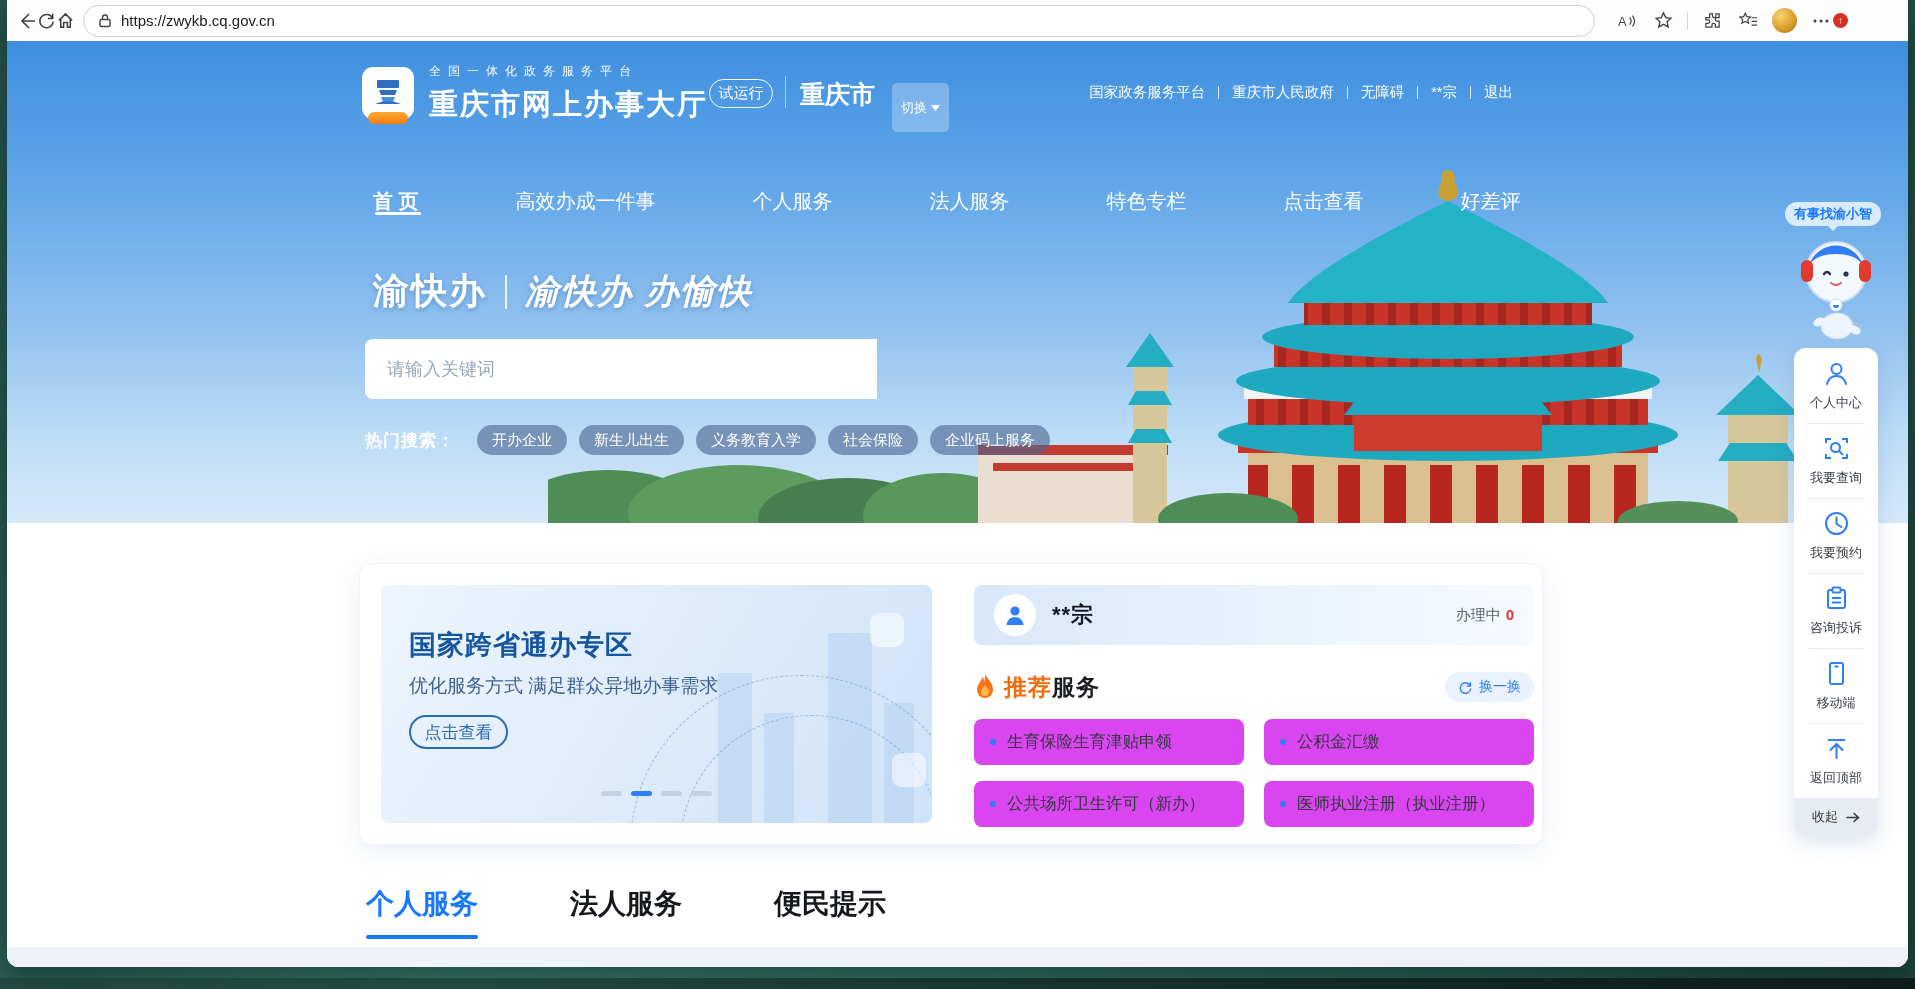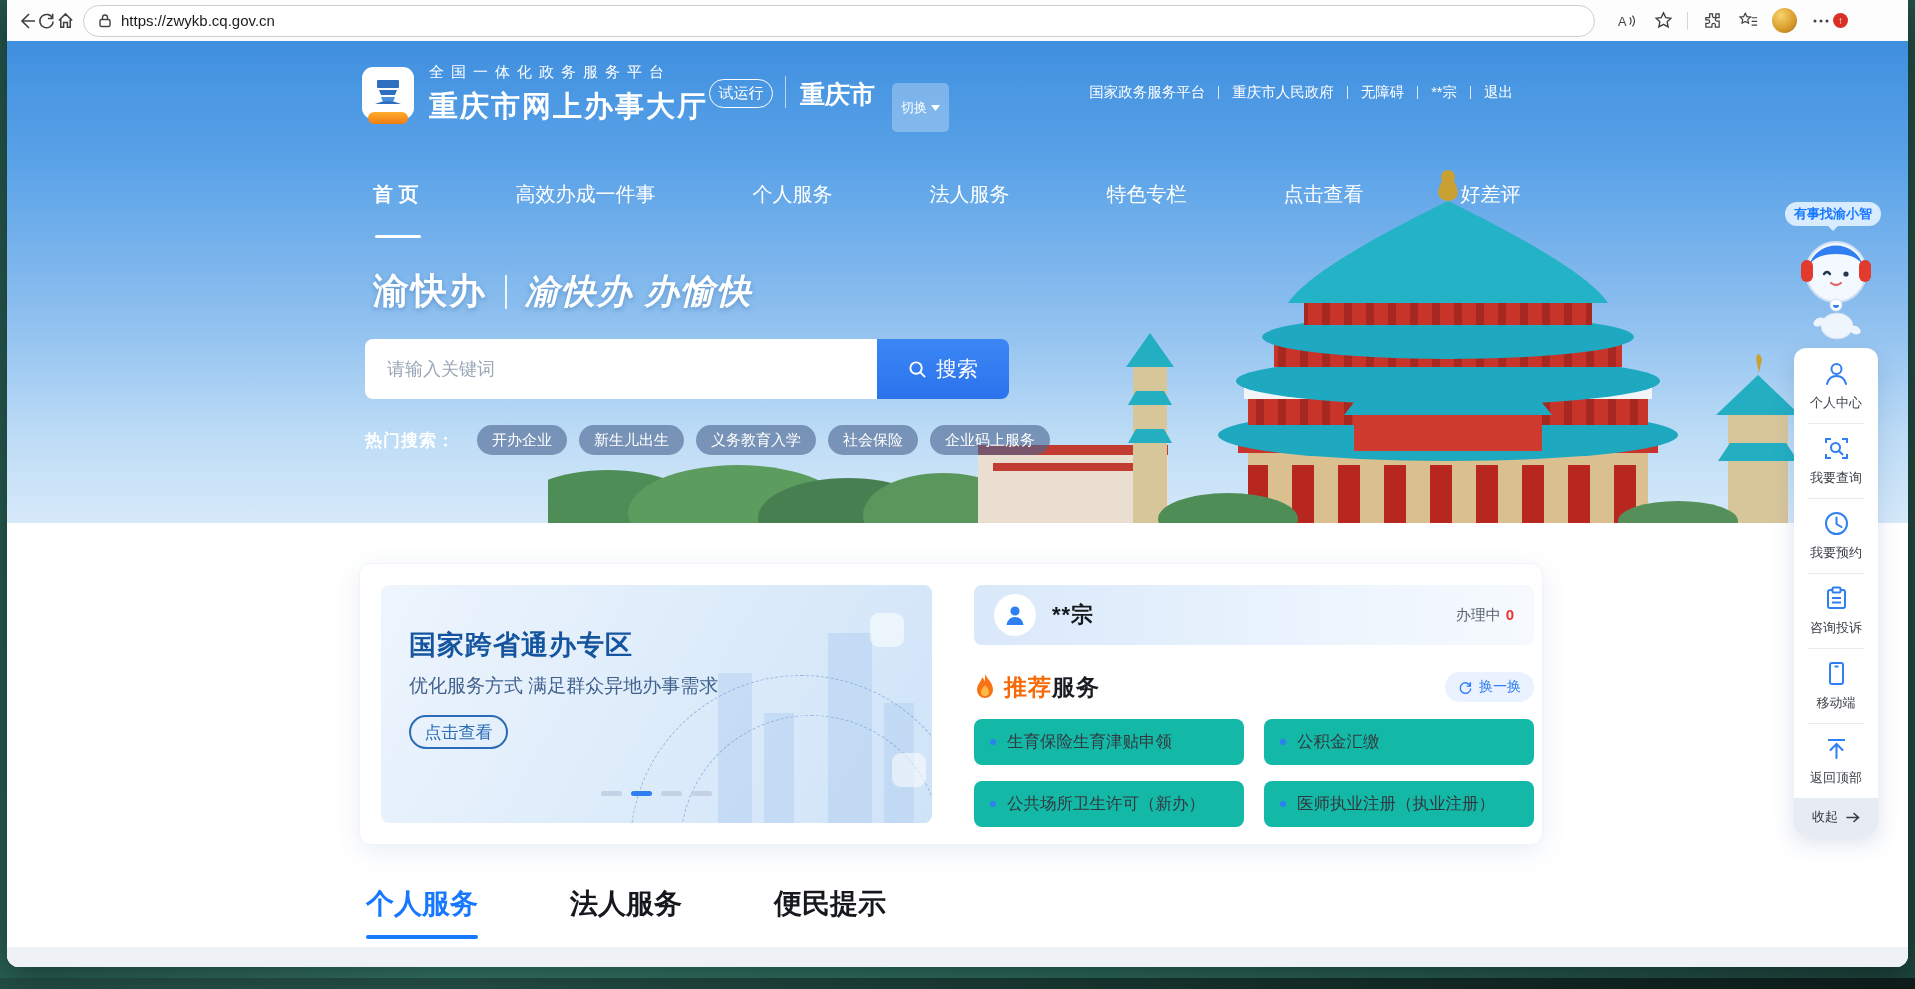--- a/index.html
+++ b/index.html
@@ -27,34 +27,34 @@
   .hero{position:absolute;top:41px;left:0;right:0;height:482px;overflow:hidden;
     background:linear-gradient(180deg,#3f8fdf 0%,#5ba3e8 26%,#8fc0ef 58%,#bddcf6 82%,#d6e9f9 100%);}
   .scene{position:absolute;right:0;bottom:0;}
   
   .hd{position:absolute;left:0;top:0;right:0;height:100px;}
   .logo{position:absolute;left:355px;top:26px;width:52px;height:52px;background:#fff;border-radius:11px;
     display:flex;align-items:center;justify-content:center;}
   .logo-ribbon{position:absolute;left:50%;transform:translateX(-50%);bottom:-5px;width:40px;height:12px;
     background:linear-gradient(180deg,#ffab2e,#f07d12);border-radius:6px;}
   .hd-titles{position:absolute;left:422px;top:22px;color:#fff;}
-  .hd-small{font-size:15px;letter-spacing:7px;margin-bottom:5px;}
+  .hd-small{font-size:12px;letter-spacing:7px;margin-bottom:5px;}
   .hd-big{font-size:29px;font-weight:bold;letter-spacing:2px;}
   .trial{position:absolute;left:702px;top:38px;width:62px;height:27px;border:1.5px solid #fff;border-radius:15px;
     color:#fff;font-size:15px;display:flex;align-items:center;justify-content:center;}
   .hd-div{position:absolute;left:778px;top:35px;width:1px;height:32px;background:rgba(255,255,255,.6);}
   .city{position:absolute;left:793px;top:37px;color:#fff;font-size:25px;font-weight:bold;}
   .switch{position:absolute;left:885px;top:42px;height:23px;padding:13px 9px;border-radius:5px;
     background:rgba(255,255,255,.28);color:#fff;font-size:13px;display:flex;align-items:center;gap:4px;}
   .top-links{position:absolute;right:382px;top:42px;display:flex;align-items:center;color:#fff;font-size:14.5px;}
   .top-links .lk{padding:0 13px;cursor:pointer;white-space:nowrap;}
   .top-links .sp{width:1px;height:13px;background:rgba(255,255,255,.8);}
   
   .nav{position:absolute;left:366px;top:140px;display:flex;gap:97px;color:#fff;font-size:20px;}
-  .nav-item{position:relative;cursor:pointer;white-space:nowrap;padding-bottom:30px;}
+  .nav-item{position:relative;cursor:pointer;white-space:nowrap;padding-bottom:0;margin-top:7px;}
   .nav-item.active{font-weight:bold;}
   .nav-item.active::after{content:"";position:absolute;left:2px;bottom:0;width:46px;height:3px;background:#fff;border-radius:2px;}
   
   .brand-row{position:absolute;left:366px;top:226px;display:flex;align-items:center;color:#fff;
     text-shadow:0 2px 5px rgba(30,80,140,.35);}
   .brand{font-size:36px;font-weight:bold;letter-spacing:2px;}
   .brand-div{width:2px;height:34px;background:rgba(255,255,255,.85);margin:0 18px;}
   .slogan{font-size:34px;font-style:italic;font-weight:bold;letter-spacing:2px;}
   .search-row{position:absolute;left:358px;top:298px;display:flex;height:60px;}
   .search-input{width:468px;border:none;outline:none;background:#fff;border-radius:8px 0 0 8px;
@@ -90,21 +90,21 @@
   .uavatar{width:42px;height:42px;border-radius:50%;background:#fff;display:flex;align-items:center;justify-content:center;}
   .uname{font-size:22px;font-weight:bold;color:#15181d;margin-left:16px;letter-spacing:1px;}
   .ustatus{margin-left:auto;font-size:15px;color:#5c6470;}
   .ucount{color:#ef3030;font-weight:bold;margin-left:5px;}
   .rec-row{margin-top:26px;display:flex;align-items:center;height:32px;}
   .rec-hot{font-size:23px;font-weight:bold;color:#f56a07;margin-left:8px;letter-spacing:1px;}
   .rec-rest{font-size:23px;font-weight:bold;color:#1a1d22;letter-spacing:1px;}
   .refresh-btn{margin-left:auto;height:30px;padding:0 13px;border-radius:15px;background:#e9f2fe;border:none;
     color:#2f7ef2;font-size:14px;display:flex;align-items:center;gap:6px;cursor:pointer;font-family:inherit;}
   .svc-grid{margin-top:16px;display:grid;grid-template-columns:270px 270px;grid-auto-rows:46px;gap:16px 20px;}
-  .svc{background:#14b8a6;border-radius:8px;display:flex;align-items:center;padding:0 16px;cursor:pointer;}
+  .svc{background:#d946ef;border-radius:8px;display:flex;align-items:center;padding:0 16px;cursor:pointer;}
   .svc i{width:6px;height:6px;border-radius:50%;background:#2f7ef2;margin-right:11px;flex:0 0 auto;}
   .svc span{font-size:16.5px;color:#33383f;white-space:nowrap;}
   
   .tabs{position:absolute;left:359px;top:362px;display:flex;gap:92px;}
   .tab{font-size:28px;font-weight:bold;color:#15181d;cursor:pointer;padding-bottom:16px;position:relative;white-space:nowrap;}
   .tab.active{color:#1677ff;}
   .tab.active::after{content:"";position:absolute;left:0;bottom:0;width:112px;height:4px;background:#1677ff;border-radius:2px;}
   .bottom-band{position:absolute;left:0;right:0;bottom:0;height:20px;background:#eef1f5;}
   
   .bubble{position:absolute;right:27px;top:202px;width:96px;height:24px;background:#d9ecff;border-radius:12px;
@@ -290,27 +290,20 @@
     </div>
 
     <div class="brand-row">
       <span class="brand">渝快办</span>
       <span class="brand-div"></span>
       <span class="slogan">渝快办 办愉快</span>
     </div>
 
     <div class="search-row">
       <input class="search-input" placeholder="请输入关键词" style="">
-      <button class="search-btn">
-        <svg width="19" height="19" viewBox="0 0 20 20">
-            <circle cx="8.5" cy="8.5" r="6" stroke="#fff" stroke-width="2" fill="none"></circle>
-            <path d="M13 13 L18 18" stroke="#fff" stroke-width="2"></path>
-          </svg>
-        <span>搜索</span>
-      </button>
     </div>
 
     <div class="hot-row">
       <span class="hot-label">热门搜索：</span>
       <span class="tag">开办企业</span>
       <span class="tag">新生儿出生</span>
       <span class="tag">义务教育入学</span>
       <span class="tag">社会保险</span>
       <span class="tag">企业码上服务</span>
     </div>

